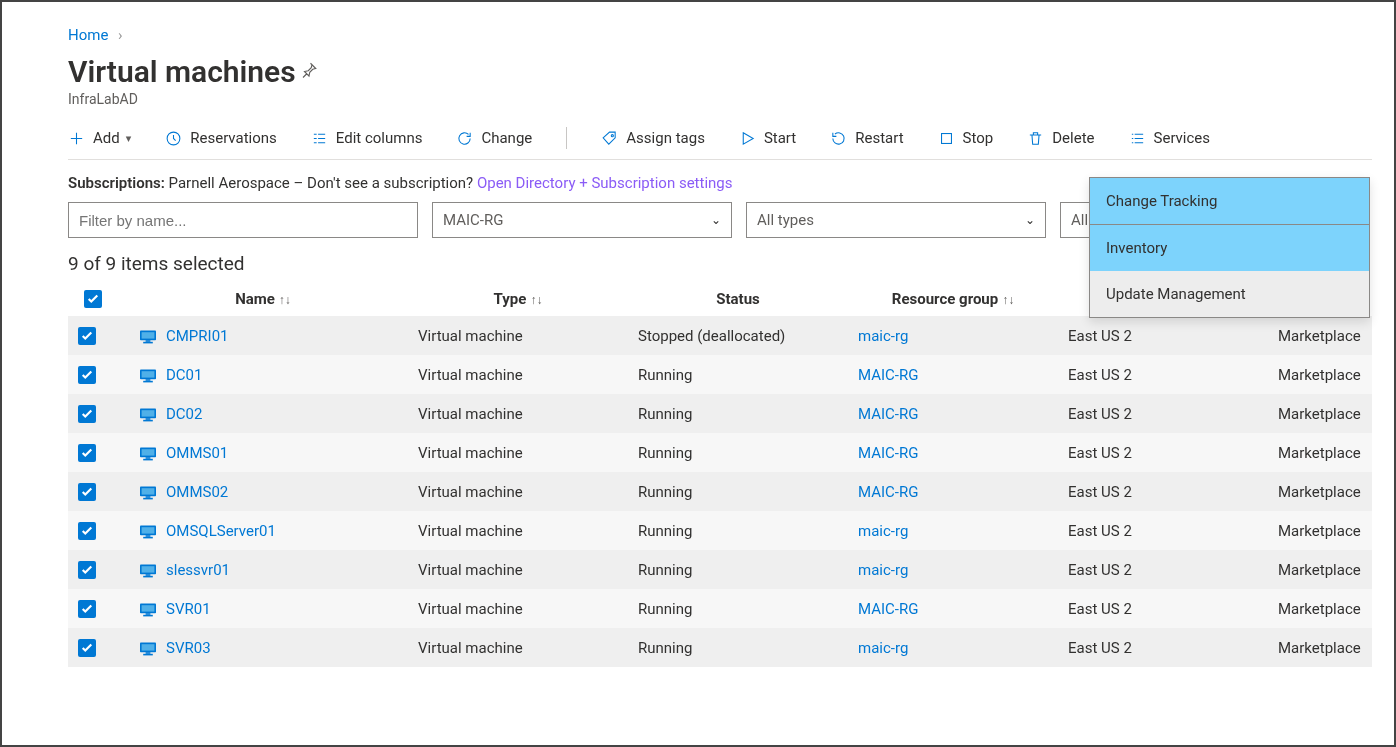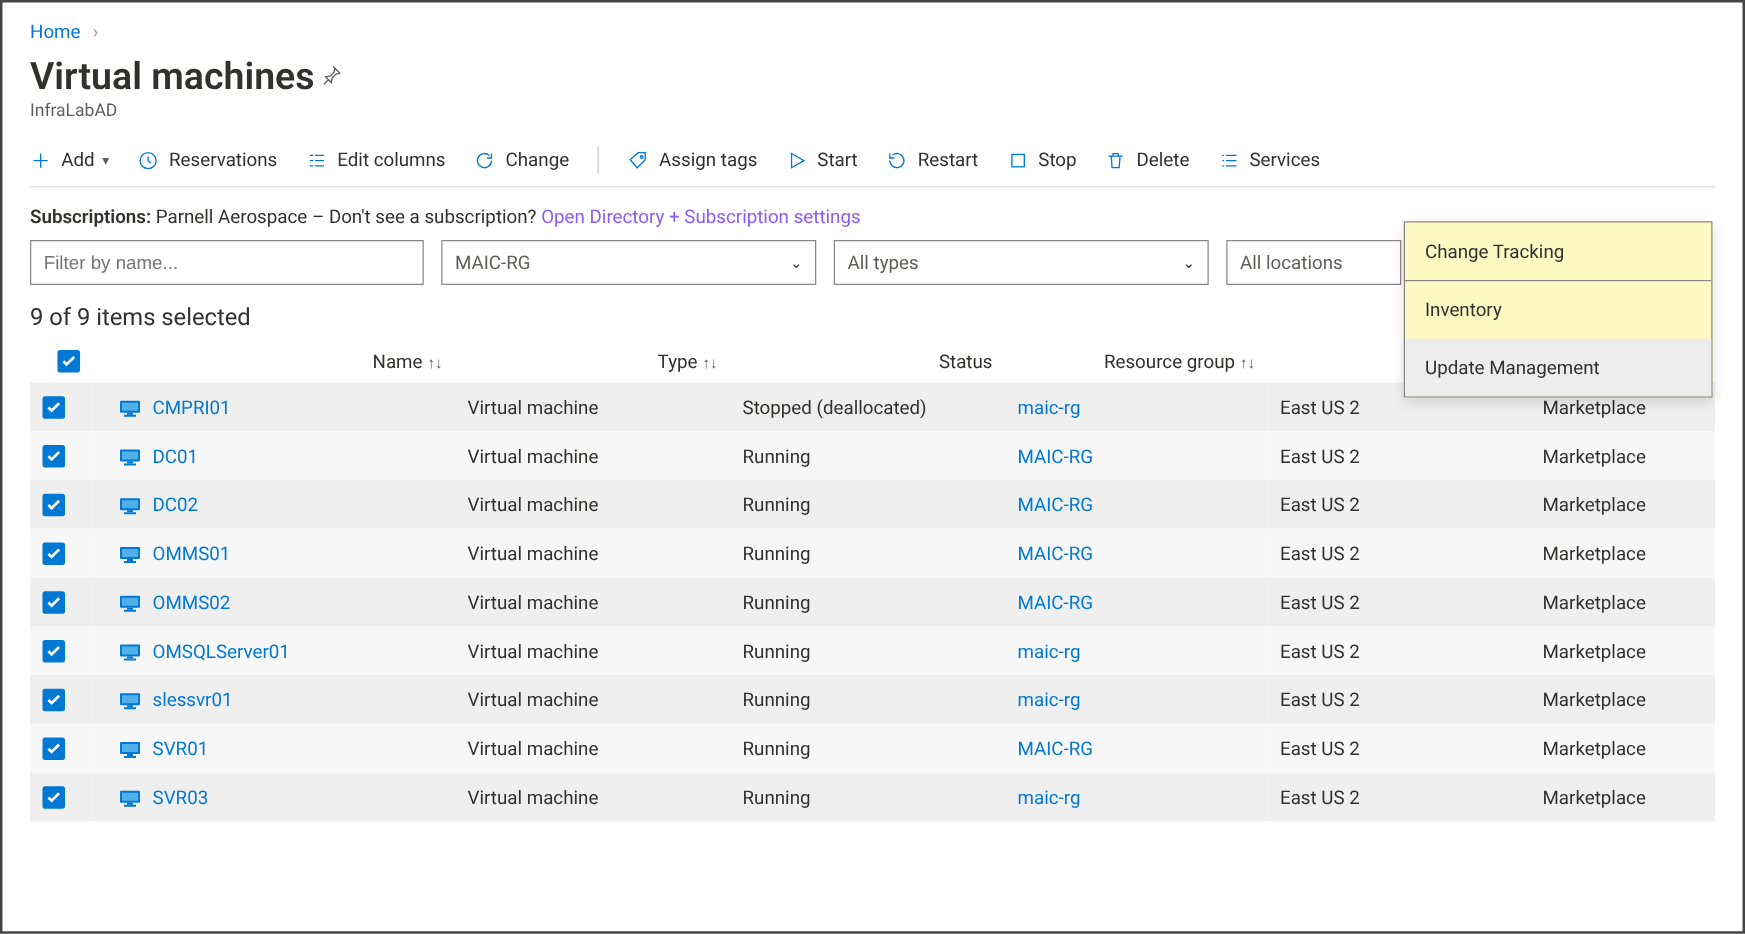--- a/index.html
+++ b/index.html
@@ -8,66 +8,66 @@
     font-family: "Segoe UI", -apple-system, BlinkMacSystemFont, Roboto, Arial, sans-serif;
     font-size: 14px;
     color: #323130;
     background: #fff;
     width: 1396px;
     height: 747px;
     border: 2px solid #444;
     position: relative;
     overflow: hidden;
   }
-  .page-pad { padding: 14px 22px 0 22px; }
+  .page-pad { padding: 24px 22px 0 22px; margin-left: 44px; }
   .breadcrumb { font-size: 15px; margin-bottom: 10px; }
   .breadcrumb a { color:#0078d4; text-decoration:none; }
   .breadcrumb .chev { color:#999; margin-left:6px; }
   .title-row { display:flex; align-items:center; gap:4px; margin-top:8px;}
   .title-row h1 { font-size:30px; font-weight:600; margin:0; color:#323130;}
   .pin-icon svg { width:18px; height:18px; stroke:#605e5c; fill:none; stroke-width:1.5;}
   .sub-text { font-size:14px; color:#605e5c; margin-top:2px; margin-bottom:20px;}
-  .toolbar { display:flex; align-items:center; gap:23px; padding-bottom:10px; border-bottom:1px solid #e1dfdd;}
+  .toolbar { display:flex; align-items:center; gap:34px; padding-bottom:10px; border-bottom:1px solid #e1dfdd;}
   .tbtn { display:flex; align-items:center; gap:8px; color:#323130; font-size:15px; cursor:pointer; }
   .tbtn svg { width:17px; height:17px; }
   .tbtn .chev-sm { font-size:11px; color:#605e5c; margin-left:-2px;}
   .vdiv { width:1px; height:22px; background:#c8c6c4; }
   .sub-line { margin-top:14px; font-size:15px; }
   .sub-line strong { font-weight:600; }
   .sub-line a { color:#8b5cf6; text-decoration:none; }
   .filters { display:flex; gap:14px; margin-top:10px; }
   .filter-input { height:36px; border:1px solid #8a8886; padding:0 10px; font-size:15px; color:#605e5c; background:#fff;}
-  .filter-name { width:315px; }
+  .filter-name { width:350px; }
   .filter-dd { width:300px; display:flex; align-items:center; justify-content:space-between; padding:0 10px; cursor:pointer;}
   .filter-dd .dd-chev { font-size:12px; color:#323130;}
   .count-line { margin-top:14px; font-size:19px; color:#323130;}
   .grid { width:100%; margin-top:6px; border-collapse:collapse;}
-  .grid th { text-align:right; font-weight:400; font-size:15px; padding:8px 10px; color:#323130;}
+  .grid th { text-align:center; font-weight:700; font-size:15px; padding:8px 10px; color:#323130;}
   .grid td { padding:10px 10px; font-size:15px; color:#323130;}
   .grid tbody tr:nth-child(odd) { background:#efefef; }
   .grid tbody tr:nth-child(even) { background:#f7f7f7; }
   .sort { font-size:12px; color:#605e5c; margin-left:4px;}
   .chk { width:18px; height:18px; background:#0078d4; display:inline-flex; align-items:center; justify-content:center; border-radius:2px; vertical-align:middle;}
   .chk svg { stroke:#fff; stroke-width:2.5; fill:none; width:12px; height:12px;}
   .vm-icon { display:inline-flex; width:20px; height:16px; margin:0 8px 0 10px; vertical-align:middle;}
   .vm-icon svg { width:20px; height:16px;}
   .name-link { color:#0078d4; text-decoration:none; }
   .rg-link { color:#0078d4; text-decoration:none; }
   .col-chk { width:50px; }
   .col-name { width:290px;}
   .col-type { width:220px;}
   .col-status { width:220px;}
   .col-rg { width:210px;}
   .col-loc { width:210px;}
   .col-src { }
   .dropdown-panel {
     position:absolute;
     top:175px; right:24px;
-    width:247px;
-    background:#fef9c3;
+    width:281px;
+    background:#7dd3fc;
     border:1px solid #8a8886;
     box-shadow:0 4px 10px rgba(0,0,0,0.12);
     z-index:10;
   }
   .dropdown-panel .item { padding:14px 16px; font-size:15px; cursor:pointer; }
   .dropdown-panel .item:first-child { border-bottom:1px solid #8a8886;}
   .dropdown-panel .item.hover { background:#ededed; }
   .icon-stroke { stroke:#0078d4; fill:none; stroke-width:1.5; }
 </style>
 </head>

